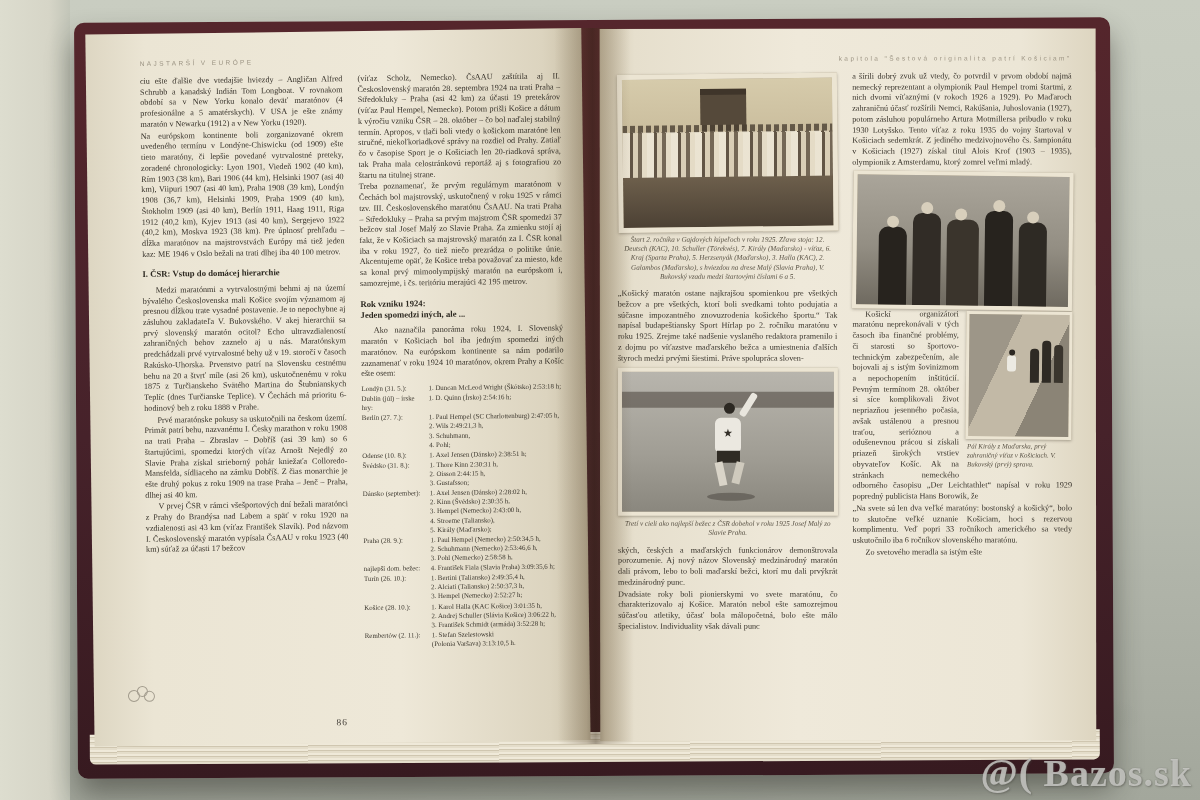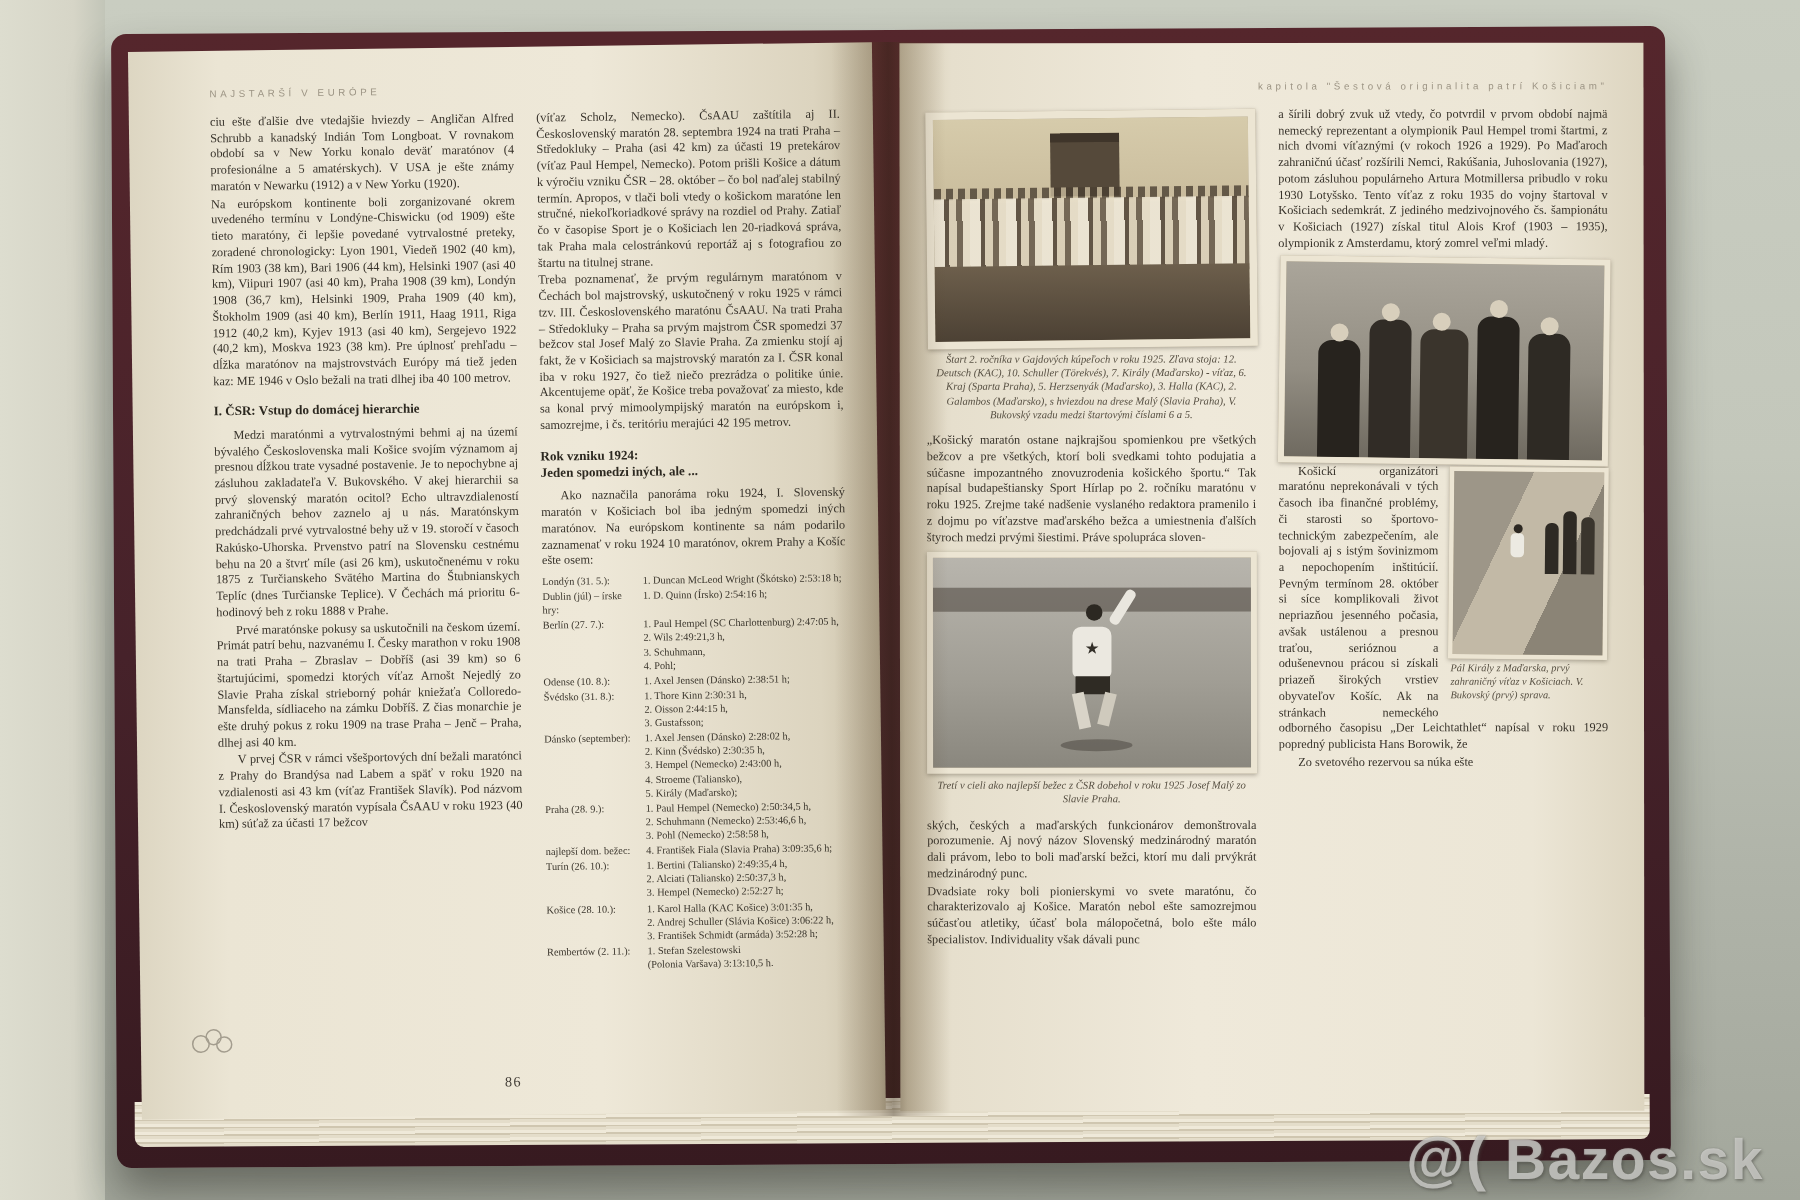--- a/index.html
+++ b/index.html
@@ -101,22 +101,22 @@
   .ph4-runner{position:absolute;left:38%;top:34%;width:9px;height:16px;background:#eceae2;border-radius:3px;}
   .ph4-runner::before{content:"";position:absolute;top:-6px;left:2px;width:6px;height:6px;border-radius:50%;background:#2c2822;}
   .cap.small{font-size:6.9px;margin:3px 1px;}
   
   .doodle{position:absolute;left:34px;bottom:44px;width:26px;height:16px;opacity:.55;}
   .doodle span{position:absolute;border:1.5px solid #6b6458;border-radius:50%;}
   .d1{left:0;top:4px;width:10px;height:10px;}
   .d2{left:9px;top:0;width:9px;height:9px;}
   .d3{left:16px;top:5px;width:9px;height:9px;}
   
-  .watermark{position:absolute;right:24px;bottom:4px;
-    font-family:Liberation Sans, sans-serif;font-weight:bold;font-size:38px;letter-spacing:1px;
+  .watermark{position:absolute;right:8px;bottom:4px;
+    font-family:Liberation Serif, serif;font-weight:bold;font-size:38px;letter-spacing:1px;
     color:rgba(250,250,246,.55);
     text-shadow:0 0 1px rgba(110,110,105,.75),1px 1px 2px rgba(70,70,65,.45);
     white-space:nowrap;}
   .watermark .at{font-size:40px;}
 </style>
 </head>
 <body>
 
 <div class="wall-strip"></div>
 <div class="table-shadow"></div>
@@ -291,21 +291,22 @@
               <div class="ph4-figs">
                 <div class="ph4-fig"></div>
                   <div class="ph4-fig"></div>
                   <div class="ph4-fig"></div>
               </div>
               <div class="ph4-runner"></div>
             </div>
             <div class="cap small">Pál Király z Maďarska, prvý zahraničný víťaz v Košiciach. V. Bukovský (prvý) sprava.</div>
           </div>
           <p class="para">Košickí organizátori maratónu neprekonávali v tých časoch iba finančné problémy, či starosti so športovo-technickým zabezpečením, ale bojovali aj s istým šovinizmom a nepochopením inštitúcií. Pevným termínom 28. október si síce komplikovali život nepriazňou jesenného počasia, avšak ustálenou a presnou traťou, serióznou a odušenevnou prácou si získali priazeň širokých vrstiev obyvateľov Košíc. Ak na stránkach nemeckého odborného časopisu „Der Leichtathlet“ napísal v roku 1929 popredný publicista Hans Borowik, že</p>
-          <p class="para">Zo svetového rezervou sa núka ešte</p>
+          <p class="para noindent">„Na svete sú len dva veľké maratóny: bostonský a košický“, bolo to skutočne veľké uznanie Košiciam, hoci s rezervou komplimentu. Veď popri 33 ročníkoch amerického sa vtedy uskutočnilo iba 6 ročníkov slovenského maratónu.</p>
+          <p class="para">Zo svetového meradla sa istým ešte</p>
         </div>
       </div>
     </div>
   </div>
 
   <div class="gutter"></div>
 </div>
 
 <div class="watermark">
   <span class="at">@(</span>

